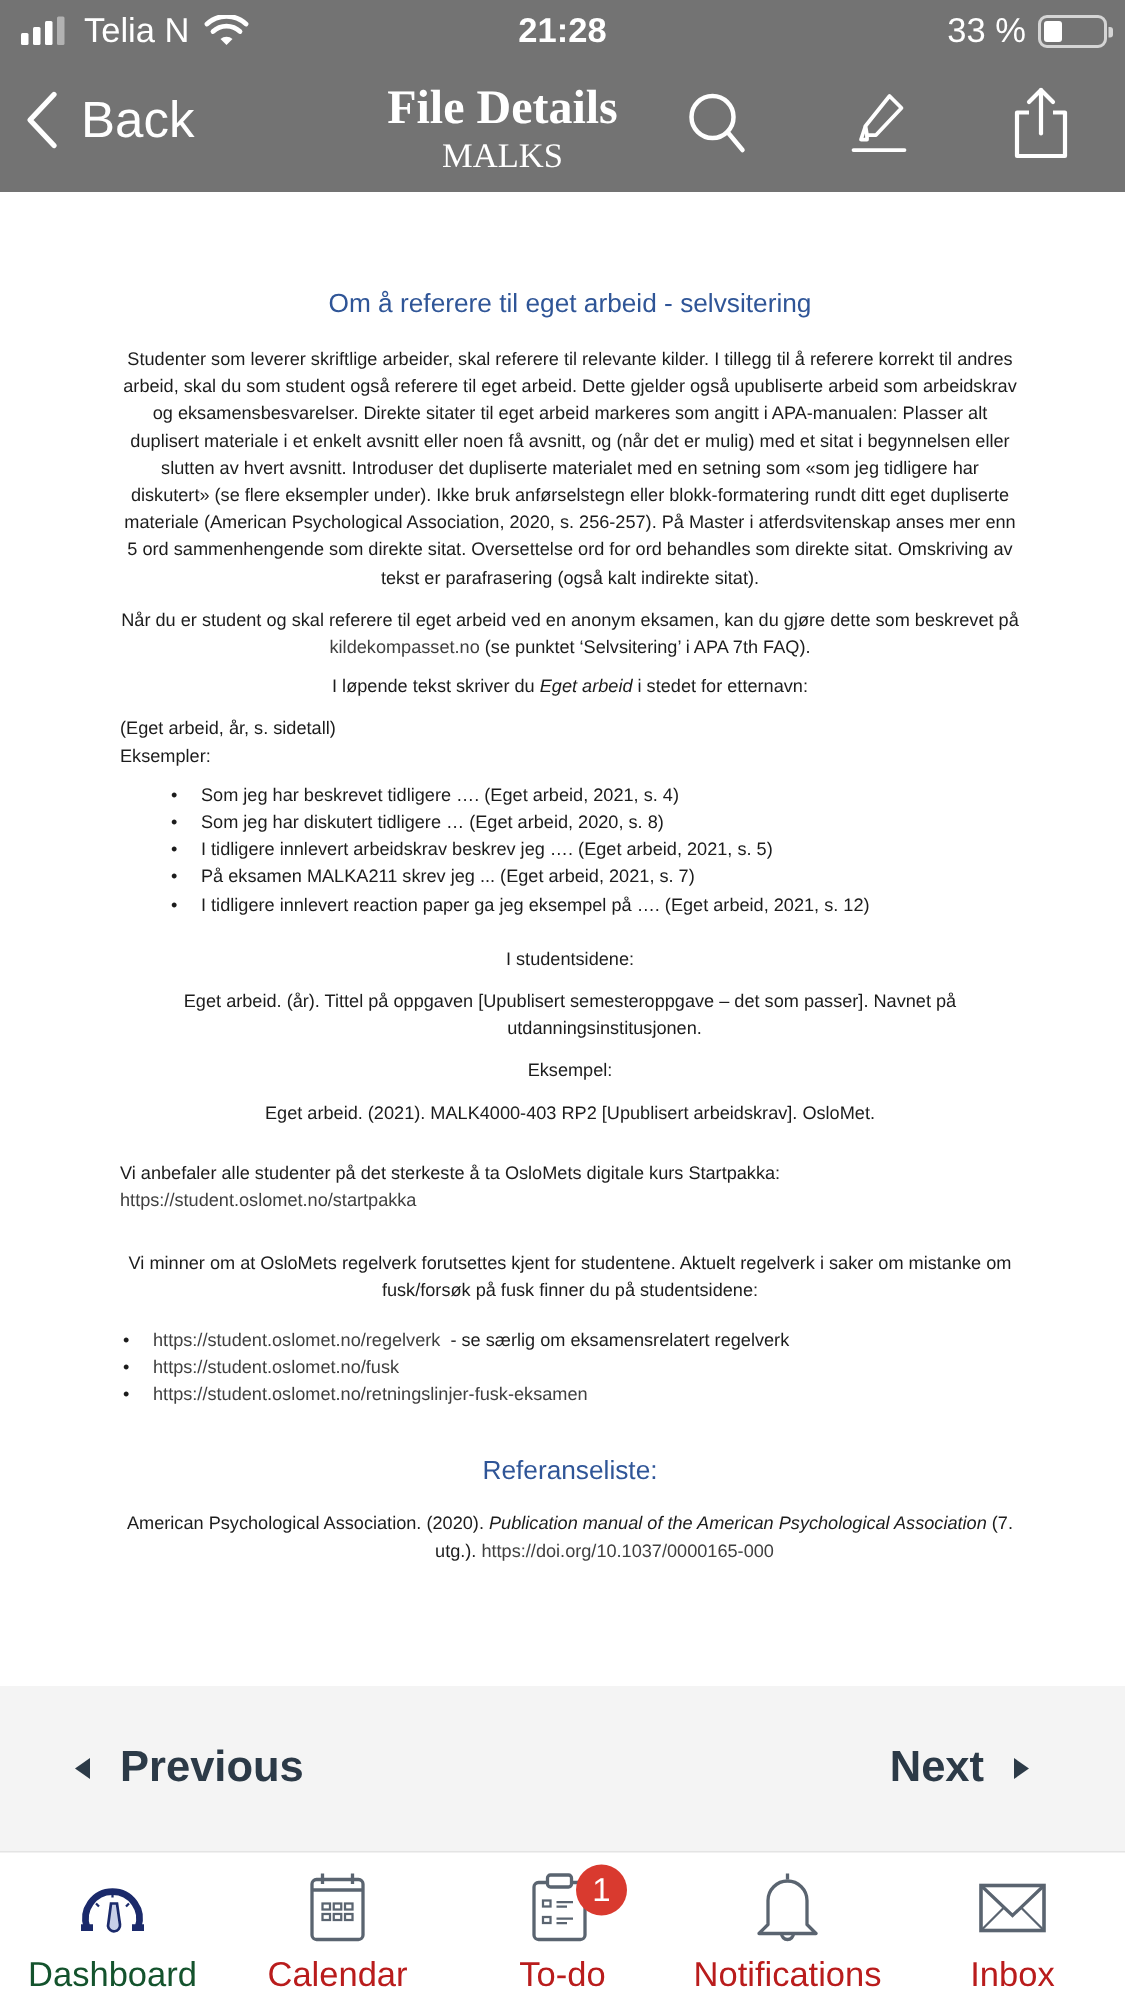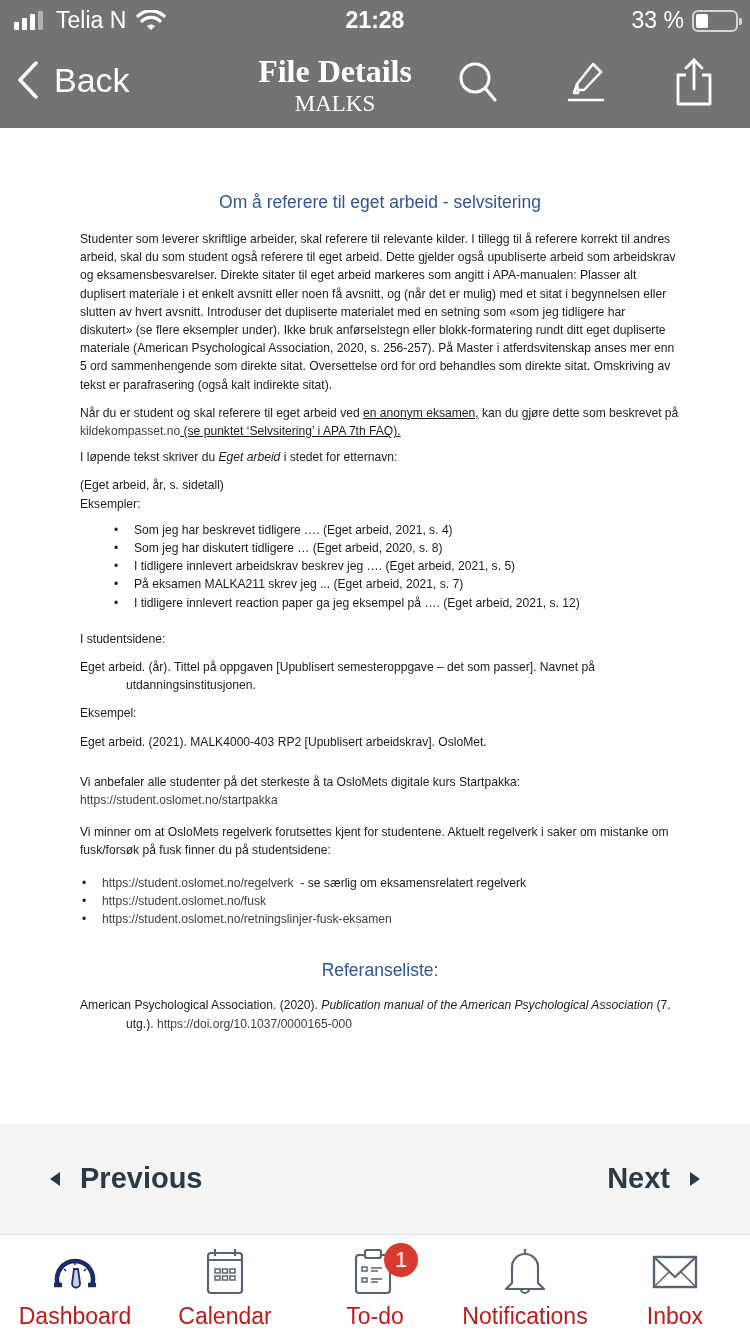--- a/index.html
+++ b/index.html
@@ -23,44 +23,44 @@
     .nav-back svg { margin-right: 14px; }
     .nav-title { position: absolute; left: 218px; width: 234px; top: 52px; text-align: center; font-family: Liberation Serif, serif; }
     .nav-title .t1 { font-size: 32px; font-weight: bold; line-height: 38px; }
     .nav-title .t2 { font-size: 23px; line-height: 28px; }
     .nav-icon { position: absolute; top: 58px; width: 48px; height: 48px; display: flex; align-items: center; justify-content: center; cursor: pointer; }
 
     
     .doc { position: absolute; top: 128px; left: 0; width: 750px; height: 996px; background: #fff; overflow: hidden; }
     .doc-inner { position: absolute; left: 80px; top: 62px; width: 600px; font-family: "Liberation Sans", sans-serif; font-size: 12.1px; line-height: 18.2px; color: #1c1c1c; }
     .doc h2 { font-weight: normal; color: #2f5597; font-size: 17.5px; line-height: 24px; margin-bottom: 16px; text-align: center; }
-    .doc p { margin-bottom: 8px; }
-    .doc .u { text-decoration: underline; }
+    .doc p { margin-bottom: 8px; text-align: center; }
+    .doc .u { }
     .doc a { color: #404040; }
     .doc ul { list-style: none; margin: 4px 0 0 0; }
     .doc ul li { position: relative; padding-left: 54px; line-height: 18.2px; }
     .doc ul li::before { content: "\2022"; position: absolute; left: 34px; top: 0; }
     .doc ul.links li { padding-left: 22px; }
     .doc ul.links li::before { left: 2px; }
     .hang { padding-left: 46px; text-indent: -46px; }
 
     
     .pager { position: absolute; top: 1124px; left: 0; width: 750px; height: 110px; background: #f4f4f4; }
     .pager-btn { position: absolute; top: 38px; display: flex; align-items: center; font-size: 29px; color: #2c3a47; font-weight: bold; cursor: pointer; }
     .pager-prev { left: 50px; }
-    .pager-next { right: 50px; }
+    .pager-next { right: 64px; }
     .tri-left { width: 0; height: 0; border-top: 7px solid transparent; border-bottom: 7px solid transparent; border-right: 10px solid #2c3a47; margin-right: 20px; }
     .tri-right { width: 0; height: 0; border-top: 7px solid transparent; border-bottom: 7px solid transparent; border-left: 10px solid #2c3a47; margin-left: 20px; }
 
     
     .tabbar { position: absolute; top: 1234px; left: 0; width: 750px; height: 100px; background: #fff; border-top: 1px solid #e4e4e4; }
     .tab { position: absolute; top: 0; width: 150px; height: 100px; text-align: center; cursor: pointer; }
     .tab .ic { position: absolute; top: 12px; left: 50%; transform: translateX(-50%); width: 50px; height: 48px; }
     .tab .lbl { position: absolute; top: 68px; left: 0; width: 150px; text-align: center; font-size: 23px; color: #b91c1c; }
-    .tab.active .lbl { color: #b91c1c; }
+    .tab.active .lbl { color: #14532d; }
     .badge { position: absolute; top: -4px; right: -18px; width: 34px; height: 34px; border-radius: 50%; background: #d93a2f; color: #fff; font-size: 22px; line-height: 34px; text-align: center; }
   </style>
 </head>
 <body>
 
 <div class="header">
   <div class="status-bar">
     <div class="sb-left">
       <div class="signal">
         <span style="height:8px"></span>
@@ -141,21 +141,21 @@
       <li>På eksamen MALKA211 skrev jeg ... (Eget arbeid, 2021, s. 7)</li>
       <li>I tidligere innlevert reaction paper ga jeg eksempel på …. (Eget arbeid, 2021, s. 12)</li>
     </ul>
 
     <p style="margin-bottom:10px">I studentsidene:</p>
     <p class="hang" style="margin-bottom:10px">Eget arbeid. (år). Tittel på oppgaven [Upublisert semesteroppgave – det som passer]. Navnet på utdanningsinstitusjonen.</p>
     <p style="margin-bottom:10px">Eksempel:</p>
     <p style="margin-bottom:22px">Eget arbeid. (2021). MALK4000-403 RP2 [Upublisert arbeidskrav]. OsloMet.</p>
 
     <div>Vi anbefaler alle studenter på det sterkeste å ta OsloMets digitale kurs Startpakka:</div>
-    <div style="margin-bottom:14px"><a>https://student.oslomet.no/startpakka</a></div>
+    <div style="margin-bottom:24px"><a>https://student.oslomet.no/startpakka</a></div>
 
     <p style="margin-bottom:14px">Vi minner om at OsloMets regelverk forutsettes kjent for studentene. Aktuelt regelverk i saker om mistanke om fusk/forsøk på fusk finner du på studentsidene:</p>
 
     <ul class="links" style="margin-bottom:30px">
       <li><a>https://student.oslomet.no/regelverk</a><span style="white-space:pre">  - se særlig om eksamensrelatert regelverk</span></li>
       <li><a>https://student.oslomet.no/fusk</a></li>
       <li><a>https://student.oslomet.no/retningslinjer-fusk-eksamen</a></li>
     </ul>
 
     <h2 style="margin-bottom:14px">Referanseliste:</h2>

